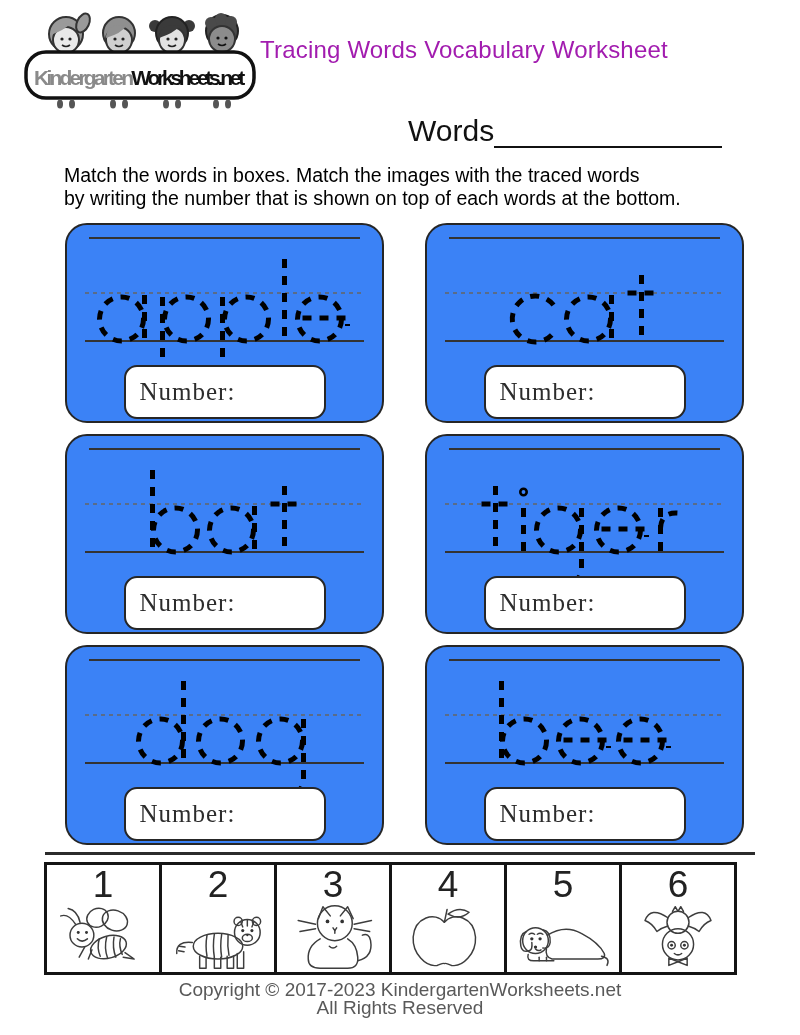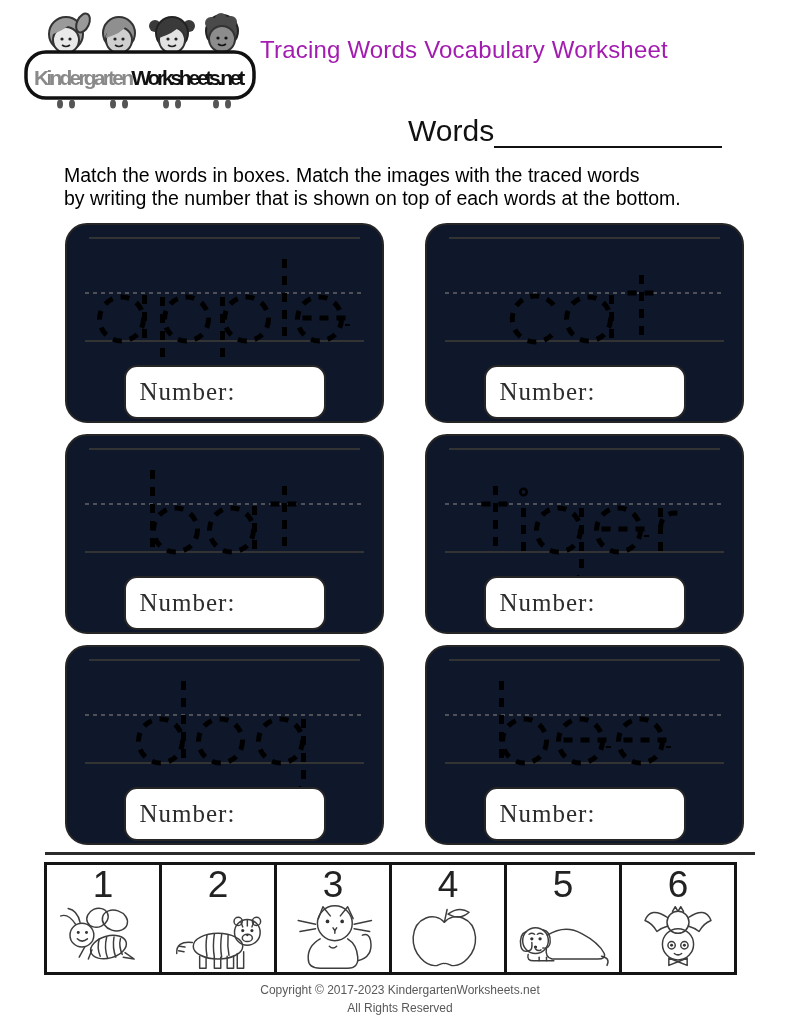--- a/index.html
+++ b/index.html
@@ -13,37 +13,37 @@
   .name-row{position:absolute;left:408px;top:114px;display:flex;align-items:flex-end;}
   .name-label{font-size:30px;color:#111;}
   .name-line{display:inline-block;width:228px;height:32px;border-bottom:2.5px solid #111;}
   
   .instructions{position:absolute;left:64px;top:164px;width:680px;font-size:19.5px;
                 line-height:23px;color:#000;}
   
   .boxes-grid{position:absolute;left:65px;top:223px;display:grid;
               grid-template-columns:320px 320px;column-gap:40px;row-gap:11px;}
   .trace-box{position:relative;width:315px;height:196px;border:2.5px solid #262626;
-             border-radius:22px;background:#0f172a;}
+             border-radius:22px;background:#3b82f6;}
   .trace-box svg.word{position:absolute;left:0;top:0;}
   .number-box{position:absolute;left:50%;bottom:2px;transform:translateX(-50%);
               width:198px;height:50px;border:2px solid #262626;border-radius:13px;
               display:flex;align-items:center;background:#fff;}
   .number-box span{font-family:"Liberation Serif",serif;font-size:25px;color:#2c2c2c;
                    padding-left:14px;letter-spacing:1px;}
   
   .divider{position:absolute;left:45px;top:852px;width:710px;height:3px;background:#2b2b2b;}
   .match-row{position:absolute;left:44px;top:862px;display:flex;}
   .match-cell{width:112px;height:107px;border:3px solid #141414;background:#fff;
               margin-left:-3px;display:flex;flex-direction:column;align-items:center;}
   .match-cell:first-child{margin-left:0;}
   .match-number{font-size:37px;line-height:38px;margin-top:1px;color:#222;font-weight:400;}
   
   .footer{position:absolute;left:0;top:981px;width:800px;text-align:center;
-          color:#595959;font-size:12px;line-height:18px;}
+          color:#595959;font-size:19px;line-height:18px;}
 </style>
 </head>
 <body>
 
 <div class="page">
 
   <svg class="logo-svg" width="238" height="112" viewBox="0 0 238 112">
 
     <g>
       <circle cx="44" cy="28" r="17" fill="#9a9a9a" stroke="#333" stroke-width="2"></circle>

